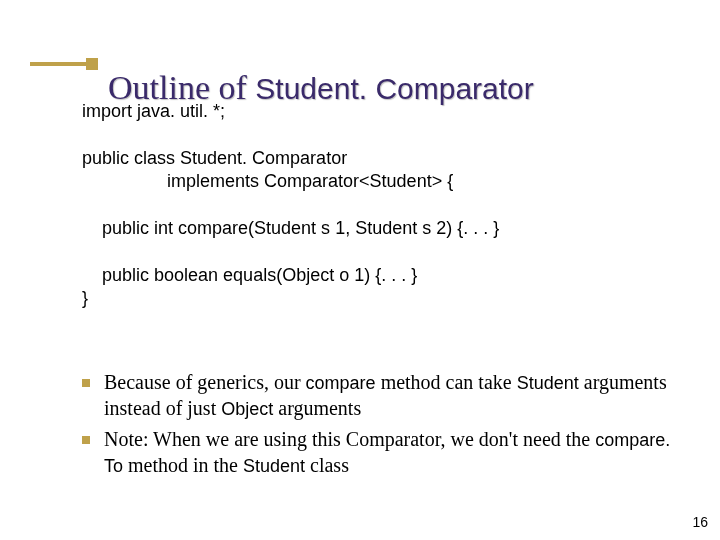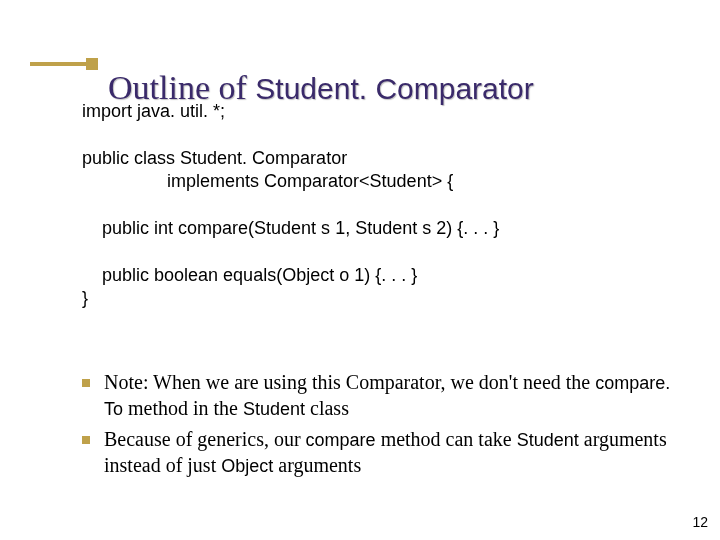--- a/index.html
+++ b/index.html
@@ -117,26 +117,26 @@
 
 <span>    public int compare(Student s 1, Student s 2) {. . . }</span>
 
 <span>    public boolean equals(Object o 1) {. . . }</span>
 <span>}</span></div>
 
   <div class="notes">
     <div class="note-row">
       <div class="bullet"></div>
       <div class="note-text">
-        <span>Note: When we are using this Comparator, we don't need the </span><span class="m">compare. To</span><span> method in the </span><span class="m">Student</span><span> class</span>
+        <span>Because of generics, our </span><span class="m">compare</span><span> method can take </span><span class="m">Student</span><span> arguments instead of just </span><span class="m">Object</span><span> arguments</span>
       </div>
     </div>
     <div class="note-row">
       <div class="bullet"></div>
       <div class="note-text">
-        <span>Because of generics, our </span><span class="m">compare</span><span> method can take </span><span class="m">Student</span><span> arguments instead of just </span><span class="m">Object</span><span> arguments</span>
+        <span>Note: When we are using this Comparator, we don't need the </span><span class="m">compare. To</span><span> method in the </span><span class="m">Student</span><span> class</span>
       </div>
     </div>
   </div>
 
-  <div class="pagenum">12</div>
+  <div class="pagenum">16</div>
 
 </div>
 
 </body></html>

